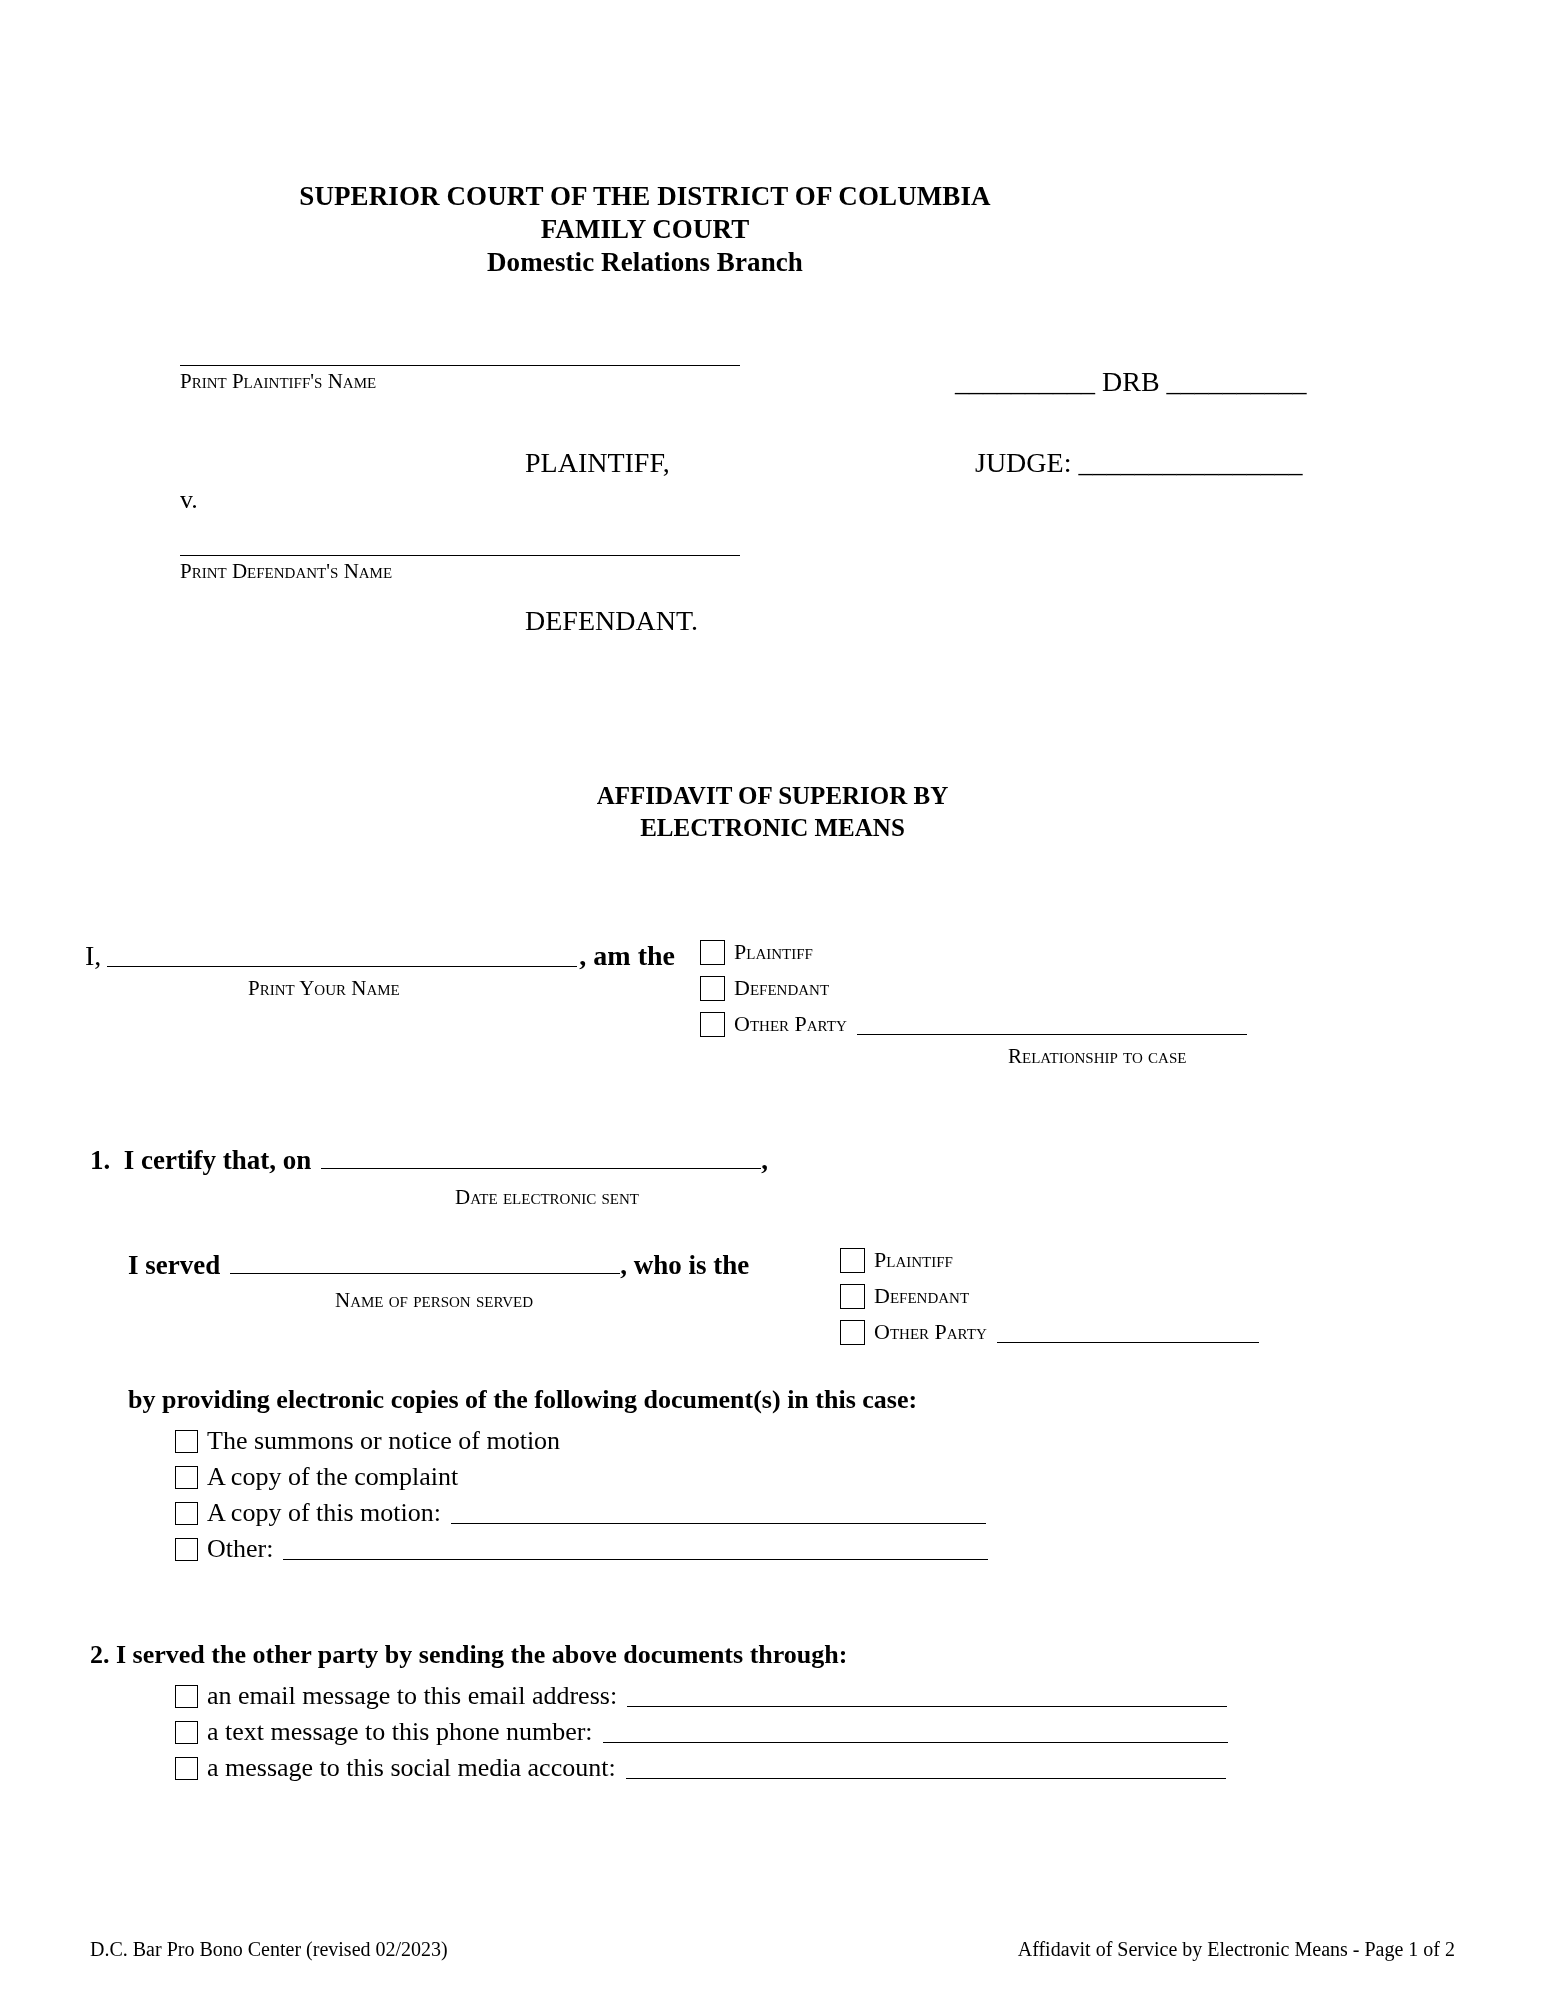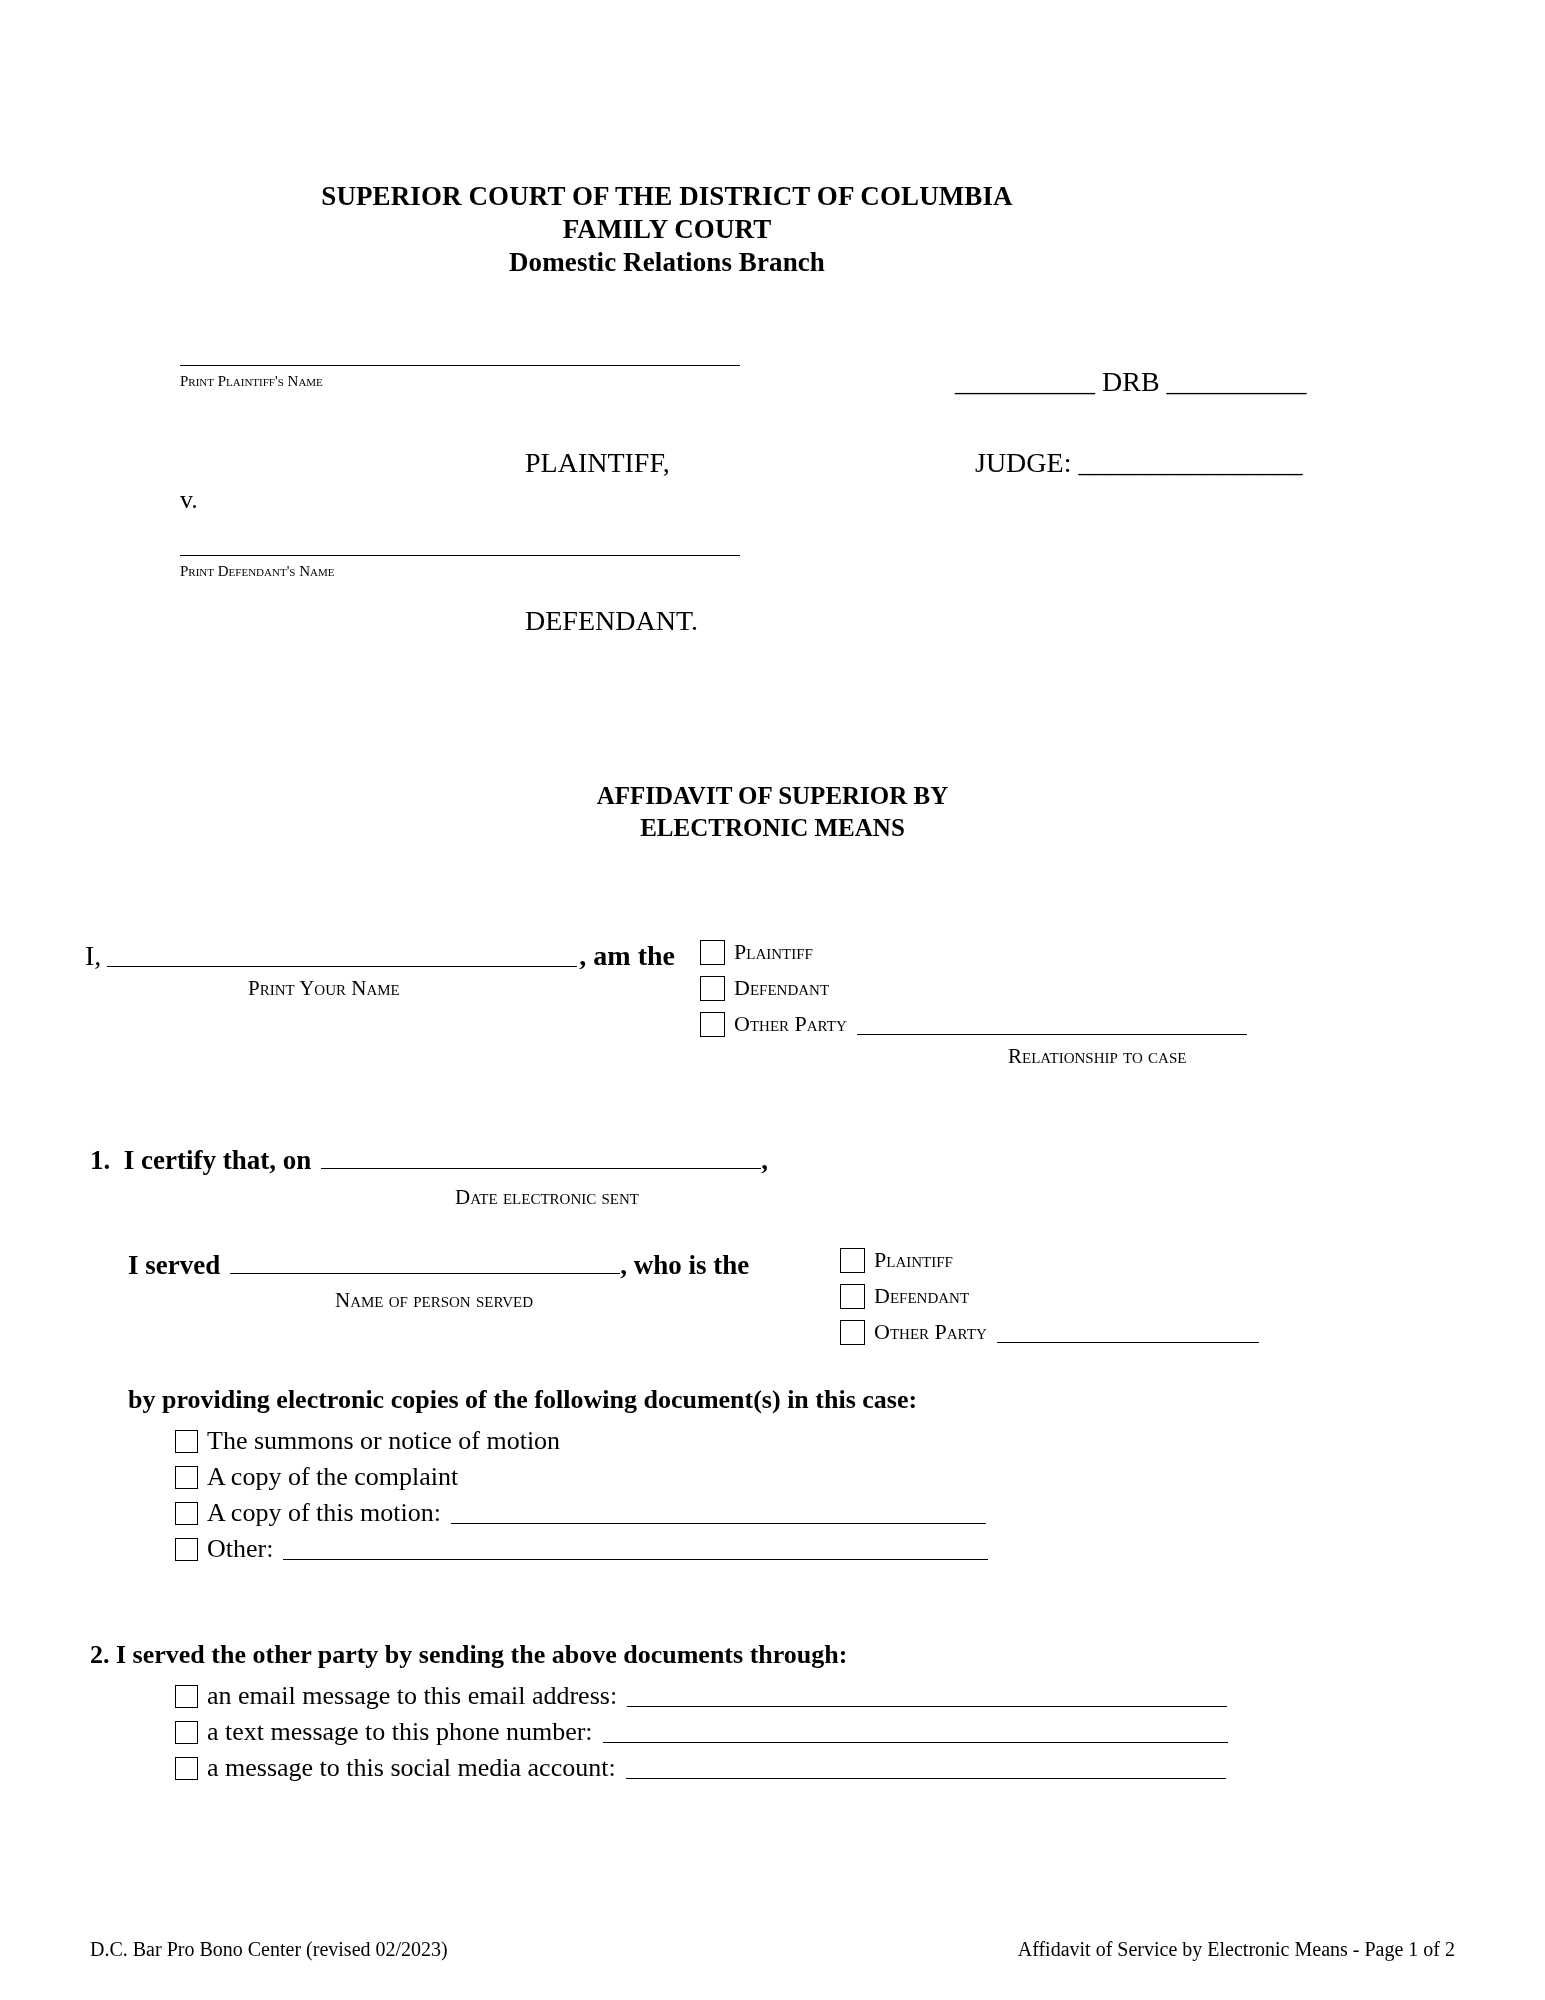--- a/index.html
+++ b/index.html
@@ -30,21 +30,20 @@
   .court-header {
     position: absolute;
     top: 180px;
     left: 0;
     width: 1290px;
     text-align: center;
     font-weight: bold;
     font-size: 27px;
     line-height: 33px;
     letter-spacing: 0.1px;
-    padding-left: 22px;
   }
   .court-header div { white-space: nowrap; }
 
   
   .caption {
     position: absolute;
     top: 365px;
     left: 0;
     width: 1545px;
     height: 300px;
@@ -53,21 +52,21 @@
     position: absolute;
     left: 180px;
     top: 0;
     width: 560px;
   }
   .rule {
     border-bottom: 1.6px solid #000;
     height: 0;
   }
   .cap-caption-label {
-    font-size: 15px;
+    font-size: 21px;
     line-height: 26px;
     padding-top: 2px;
   }
   .plaintiff-word {
     position: absolute;
     left: 525px;
     top: 82px;
     font-size: 28px;
   }
   .v-word {

